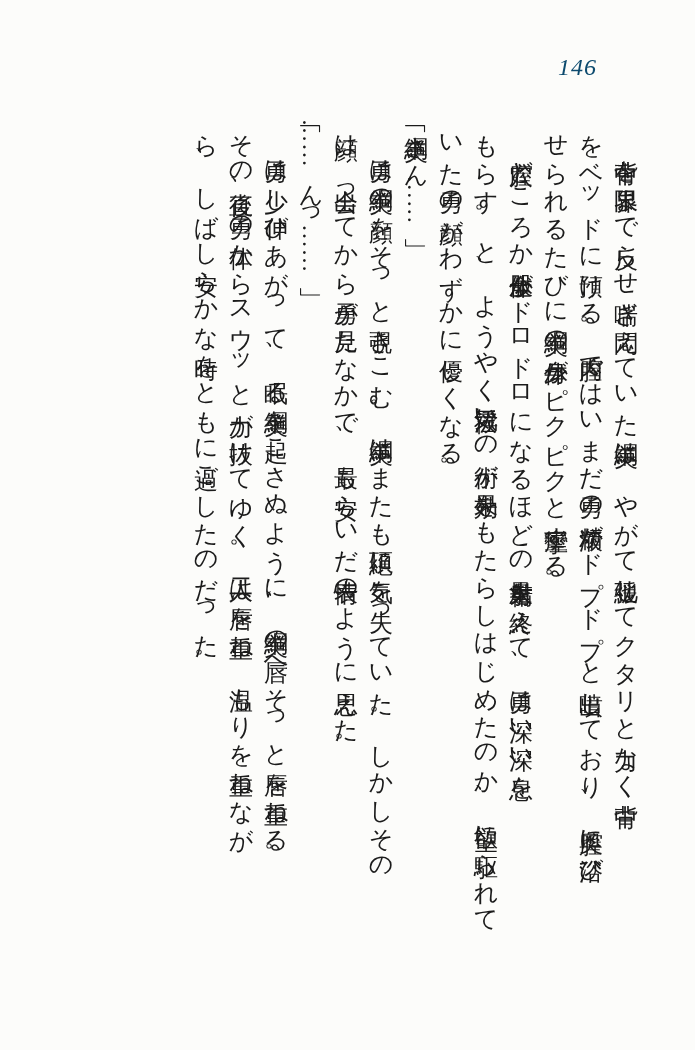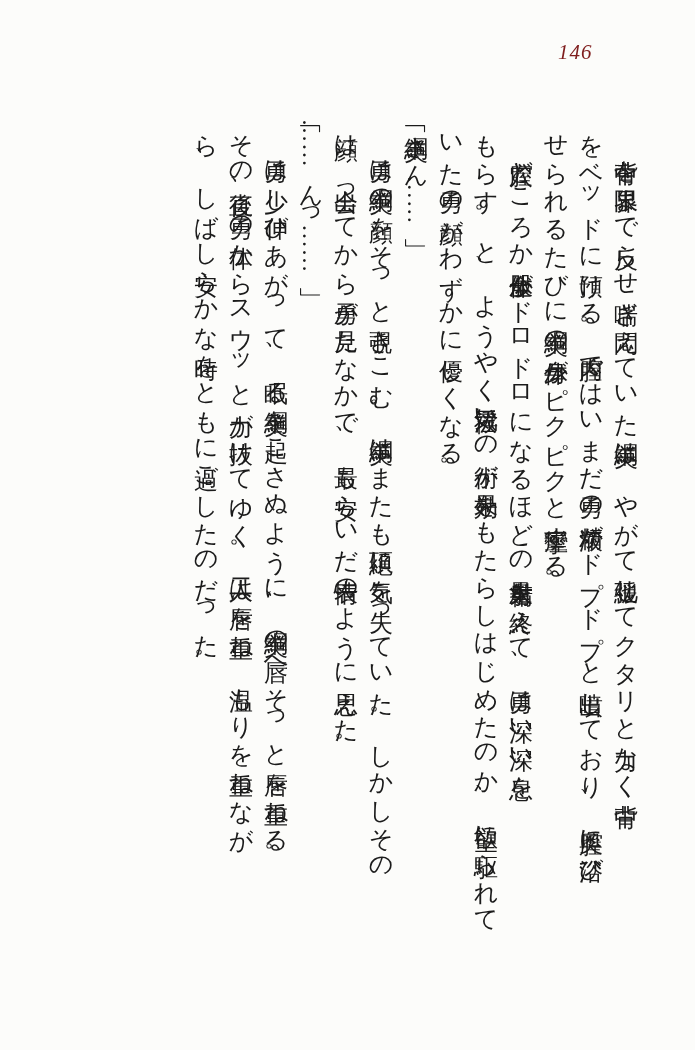--- a/index.html
+++ b/index.html
@@ -12,26 +12,26 @@
     width: 695px;
     height: 1050px;
     margin: 0 auto;
     background: #fcfcfa;
     overflow: hidden;
     font-family: "Liberation Serif", "DejaVu Serif", serif;
     color: #1c1c1c;
   }
   .page-number {
     position: absolute;
-    top: 40px;
+    top: 54px;
     left: 558px;
-    font-size: 21px;
+    font-size: 24px;
     font-style: italic;
     letter-spacing: 1px;
-    color: #7f1d1d;
+    color: #0c4a6e;
   }
   .text-block {
     position: absolute;
     top: 118px;
     right: 52px;
     height: 915px;
     writing-mode: vertical-rl;
     text-orientation: mixed;
     font-size: 24px;
     line-height: 35px;

